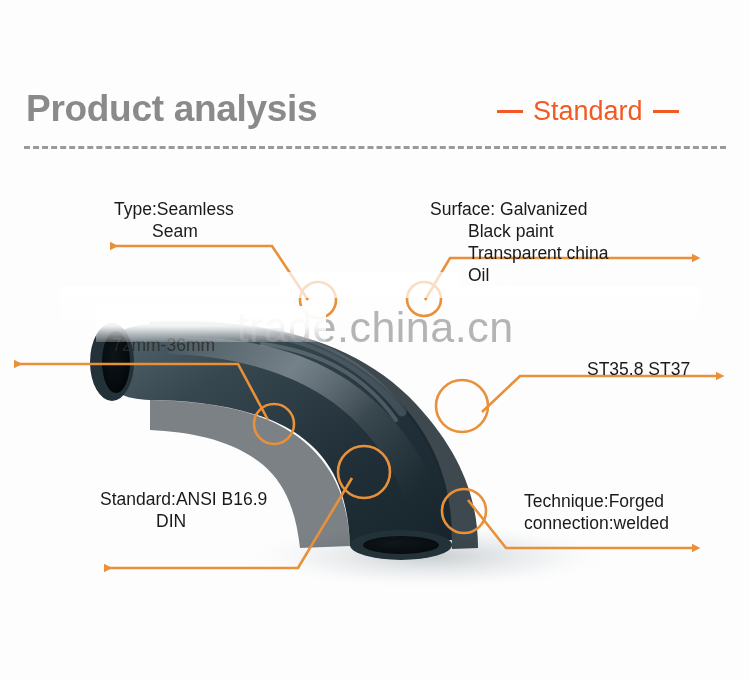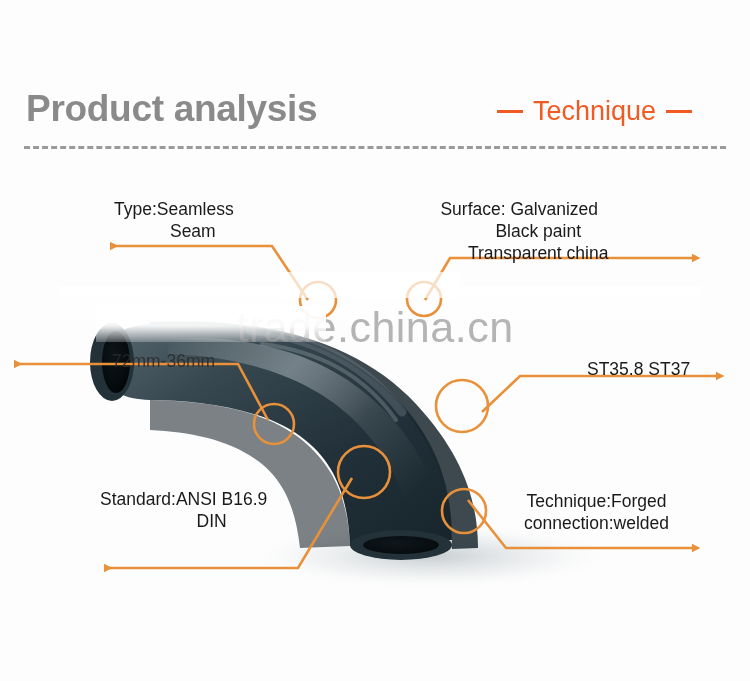--- a/index.html
+++ b/index.html
@@ -78,36 +78,35 @@
   }
 
   
   .callout {
     position: absolute;
     font-size: 17.5px;
     color: #1a1a1a;
     line-height: 22px;
     white-space: nowrap;
   }
-  .callout .ln { display: block; text-align: center; }
+  .callout .ln { display: block; }
   .indent-1 { padding-left: 38px; }
   .indent-2 { padding-left: 56px; }
 
   #label-type     { left: 114px; top: 198px; }
   #label-surface  { left: 430px; top: 198px; }
   #label-size     { left: 112px; top: 334px; }
   #label-material { left: 587px; top: 358px; }
   #label-standard { left: 100px; top: 488px; }
   #label-technique{ left: 524px; top: 490px; }
 
   
   #label-size {
     color: #2b2b2b;
     opacity: 0.85;
-    margin-top: 16px;
   }
   
   #haze {
     position: absolute;
     left: 96px; top: 306px;
     width: 230px; height: 36px;
     background: linear-gradient(to bottom,
         rgba(255,255,255,0.97) 0%,
         rgba(255,255,255,0.92) 55%,
         rgba(255,255,255,0.25) 100%);
@@ -116,21 +115,21 @@
 </style>
 </head>
 <body>
 
 <div id="canvas">
 
   <div id="header">
     <div id="page-title">Product analysis</div>
     <div id="brand-wrap">
       <span class="brand-dash"></span>
-      <span id="brand-name">Technique</span>
+      <span id="brand-name">Standard</span>
       <span class="brand-dash"></span>
     </div>
   </div>
   <div id="divider"></div>
 
   <svg id="artwork" viewBox="0 0 750 681">
     <defs>
 
       <linearGradient id="elbowBody" x1="0" y1="0" x2="1" y2="1">
         <stop offset="0%" stop-color="#56676f"></stop>
@@ -240,20 +239,21 @@
 
   <div class="callout" id="label-type">
     <span class="ln">Type:Seamless</span>
     <span class="ln indent-1">Seam</span>
   </div>
 
   <div class="callout" id="label-surface">
     <span class="ln">Surface: Galvanized</span>
     <span class="ln indent-1">Black paint</span>
     <span class="ln indent-1">Transparent china</span>
+    <span class="ln indent-1">Oil</span>
   </div>
 
   <div class="callout" id="label-size">
     <span class="ln">72mm-36mm</span>
   </div>
   <div id="haze"></div>
 
   <div class="callout" id="label-material">
     <span class="ln">ST35.8 ST37</span>
   </div>

